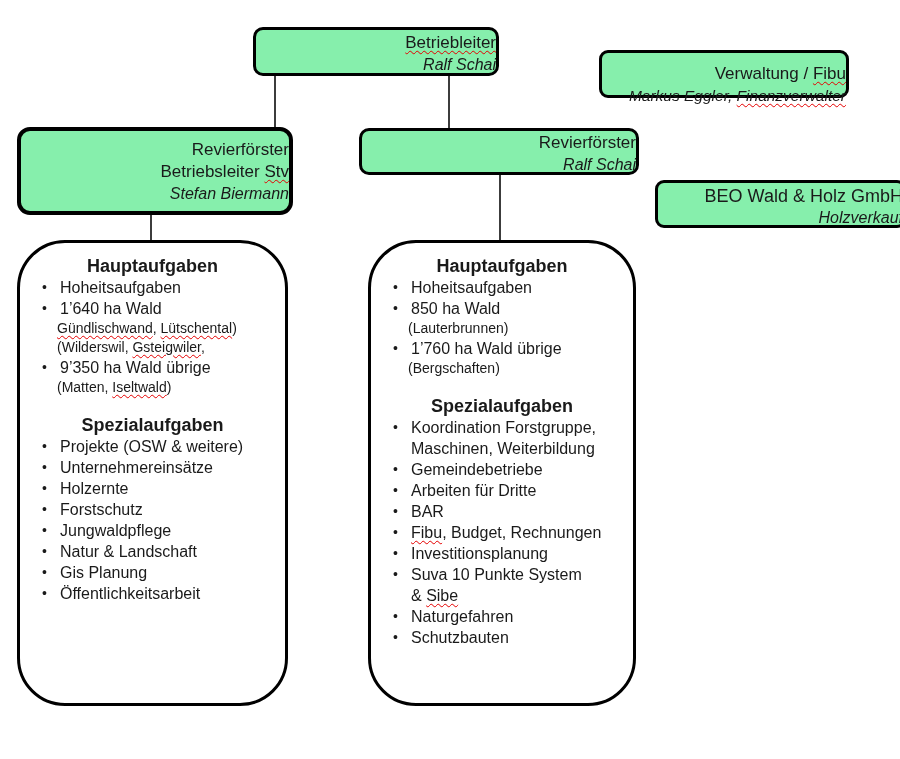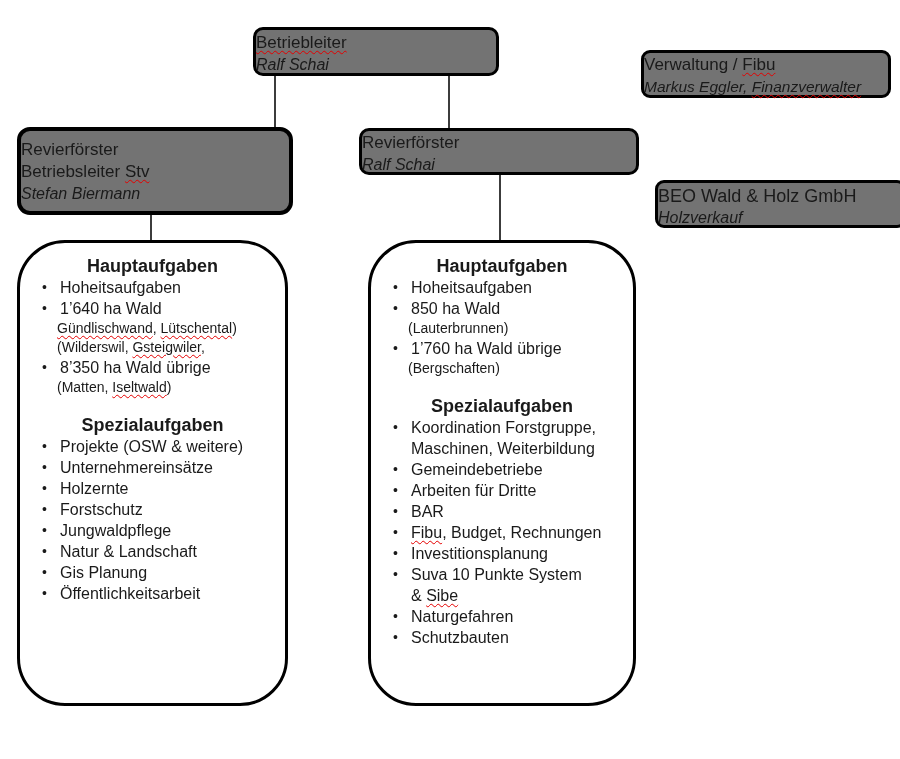--- a/index.html
+++ b/index.html
@@ -24,38 +24,38 @@
   }
   #conn-top-left   { left: 274px; top: 76px;  height: 52px; }
   #conn-top-middle { left: 448px; top: 76px;  height: 53px; }
   #conn-left-panel { left: 150px; top: 214px; height: 28px; }
   #conn-mid-panel  { left: 499px; top: 174px; height: 68px; }
 
   
   .node {
     position: absolute;
     box-sizing: border-box;
-    background: #737373;
+    background: #86efac;
     border: 3px solid #000000;
     border-radius: 10px;
-    text-align: left;
+    text-align: right;
   }
   .node-title {
     font-size: 17px;
     line-height: 22px;
     white-space: nowrap;
   }
   .node-person {
     font-style: italic;
     font-size: 16px;
     line-height: 21px;
     white-space: nowrap;
   }
   #node-betriebsleiter { left: 253px; top: 27px;  width: 246px; height: 49px; padding-top: 2px; }
-  #node-verwaltung     { left: 641px; top: 50px;  width: 250px; height: 48px; padding-top: 1px; border-radius: 9px; }
+  #node-verwaltung     { left: 599px; top: 50px;  width: 250px; height: 48px; padding-top: 10px; border-radius: 9px; }
   #node-verwaltung .node-person { font-size: 15.5px; }
   #node-revier-links   { left: 17px;  top: 127px; width: 276px; height: 88px; padding-top: 8px; border-width: 4px; border-radius: 13px; }
   #node-revier-mitte   { left: 359px; top: 128px; width: 280px; height: 47px; padding-top: 1px; }
   #node-beo            { left: 655px; top: 180px; width: 251px; height: 48px; padding-top: 2px; border-radius: 9px; }
   #node-beo .node-title { font-size: 18px; }
 
   
   .panel {
     position: absolute;
     box-sizing: border-box;
@@ -136,21 +136,21 @@
     <div class="node-title"><span>BEO Wald &amp; Holz GmbH</span></div>
     <div class="node-person"><span>Holzverkauf</span></div>
   </div>
 
   <div class="panel" id="panel-left">
       <div class="line heading"><span>Hauptaufgaben</span></div>
       <div class="line bullet"><span class="bdot">•</span><span>Hoheitsaufgaben</span></div>
       <div class="line bullet"><span class="bdot">•</span><span>1’640 ha Wald</span></div>
       <div class="line sub"><span class="m">Gündlischwand</span><span>, </span><span class="m">Lütschental</span><span>)</span></div>
       <div class="line sub"><span>(Wilderswil, </span><span class="m">Gsteigwiler</span><span>,</span></div>
-      <div class="line bullet"><span class="bdot">•</span><span>8’350 ha Wald übrige</span></div>
+      <div class="line bullet"><span class="bdot">•</span><span>9’350 ha Wald übrige</span></div>
       <div class="line sub"><span>(Matten, </span><span class="m">Iseltwald</span><span>)</span></div>
       <div class="line blank"></div>
       <div class="line heading"><span>Spezialaufgaben</span></div>
       <div class="line bullet"><span class="bdot">•</span><span>Projekte (OSW &amp; weitere)</span></div>
       <div class="line bullet"><span class="bdot">•</span><span>Unternehmereinsätze</span></div>
       <div class="line bullet"><span class="bdot">•</span><span>Holzernte</span></div>
       <div class="line bullet"><span class="bdot">•</span><span>Forstschutz</span></div>
       <div class="line bullet"><span class="bdot">•</span><span>Jungwaldpflege</span></div>
       <div class="line bullet"><span class="bdot">•</span><span>Natur &amp; Landschaft</span></div>
       <div class="line bullet"><span class="bdot">•</span><span>Gis Planung</span></div>

